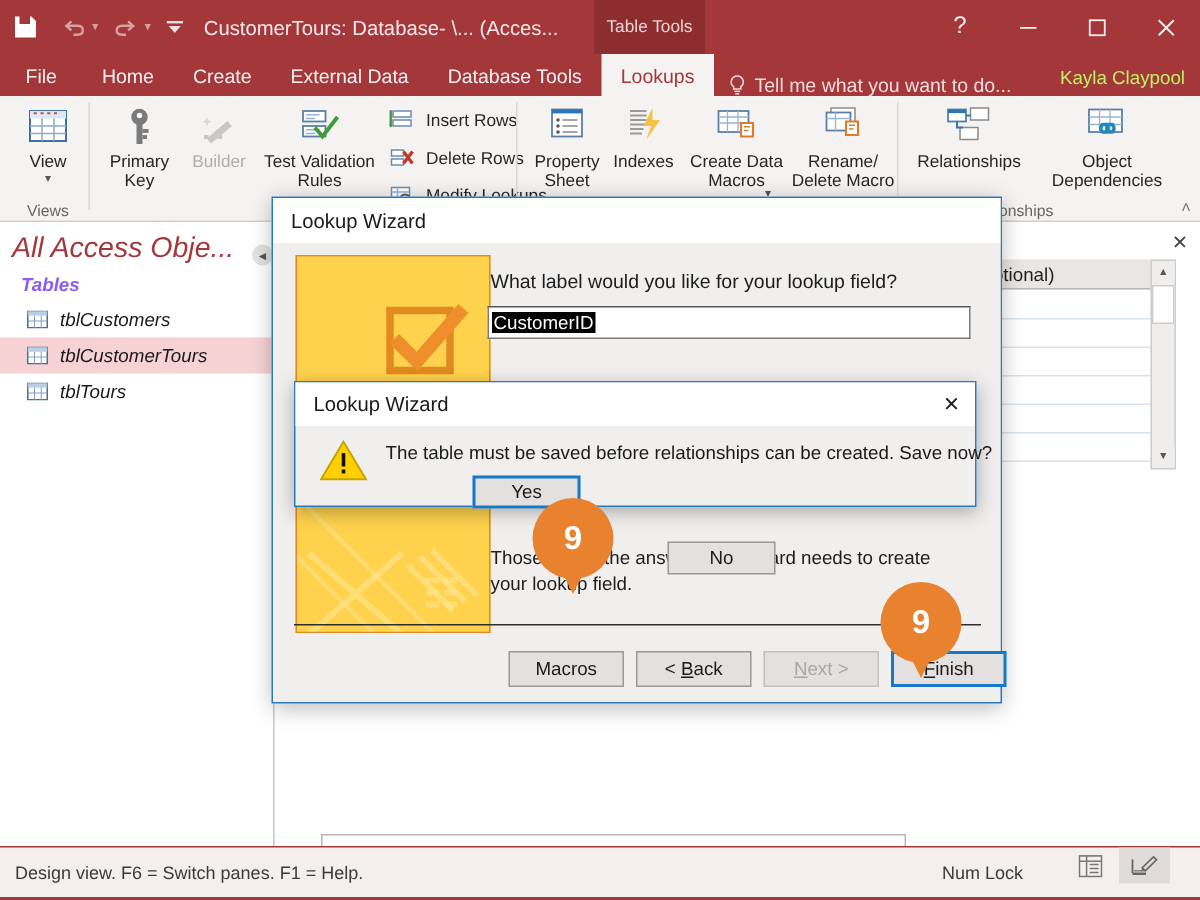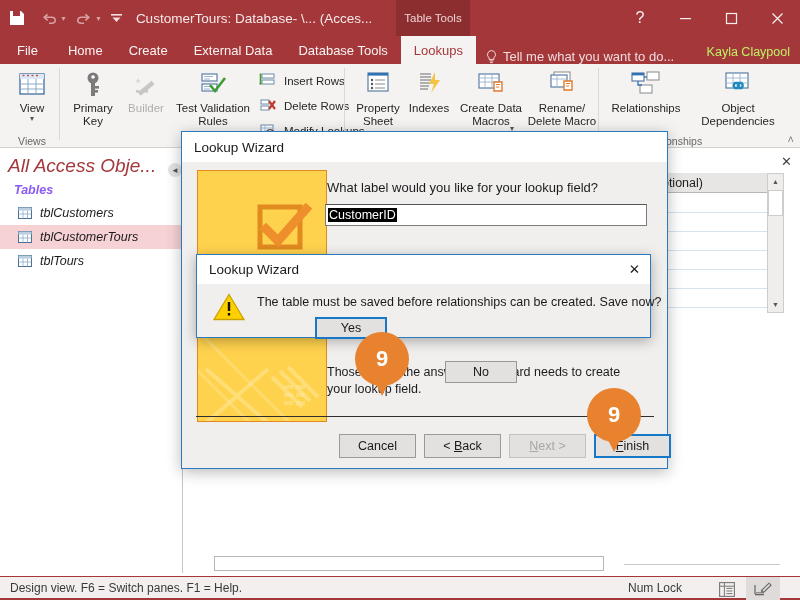--- a/index.html
+++ b/index.html
@@ -133,21 +133,21 @@
   }
   .scroll-btn { width:15px; height:15px; display:flex; align-items:center; justify-content:center;
     background:#f0eeec; font-size:7px; color:#555; }
   .scroll-thumb { position:absolute; top:16px; left:0; width:15px; height:26px; background:#ffffff; border:1px solid #cfcdcb;}
   .bot-inputs { position:absolute; left:0; bottom:0; width:616px; height:18px; }
   .bot-in1 { position:absolute; left:30px; bottom:2px; width:390px; height:15px; border:1px solid #b9b7b5; background:#fff;}
   .bot-in2 { position:absolute; left:440px; bottom:6px; width:156px; height:3px; border-top:1px solid #c9c7c5;}
 
   
   .statusbar {
-    position:absolute; left:0; bottom:0; width:800px; height:24px;
+    position:absolute; left:0; bottom:0; width:800px; height:36px;
     background:#f3efee; border-top:1px solid #a4373a; border-bottom:2px solid #a4373a;
     display:flex; align-items:center;
   }
   .status-text { font-size:12px; color:#3a3a3a; margin-left:10px; white-space:nowrap; }
   .numlock { position:absolute; right:118px; font-size:12px; color:#3a3a3a; }
   .viewbtn { position:absolute; width:34px; height:24px; top:0; display:flex; align-items:center; justify-content:center; }
   .viewbtn.a { right:56px; }
   .viewbtn.b { right:20px; background:#dedbd9; }
 
   
@@ -571,21 +571,21 @@
         </g>
       </svg>
     </div>
     <div class="wiz-q">What label would you like for your lookup field?</div>
     <div class="wiz-input">
       <span class="sel">CustomerID</span>
     </div>
     <div class="wiz-note">Those are all the answers the wizard needs to create your lookup field.</div>
   </div>
   <div class="wiz-footer-sep"></div>
-  <div class="wizbtn" style="left:157px;">Cancel</div>
+  <div class="wizbtn" style="left:157px;">Macros</div>
   <div class="wizbtn" style="left:242px;">&lt;&nbsp;<span class="und">B</span>ack</div>
   <div class="wizbtn dis" style="left:327px;"><span class="und">N</span>ext&nbsp;&gt;</div>
   <div class="wizbtn focus" style="left:412px;"><span class="und">F</span>inish</div>
 </div>
 
 <div class="msg">
   <div class="msg-title">
     <span>Lookup Wizard</span>
     <span class="msg-close">✕</span>
   </div>

